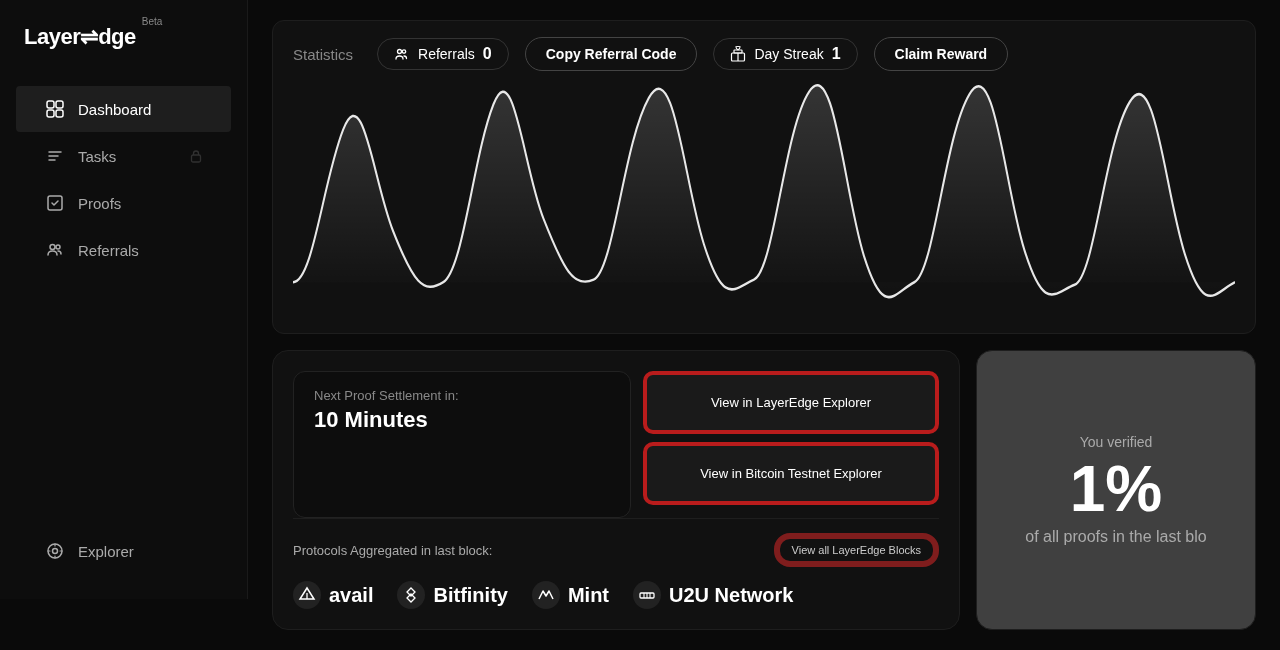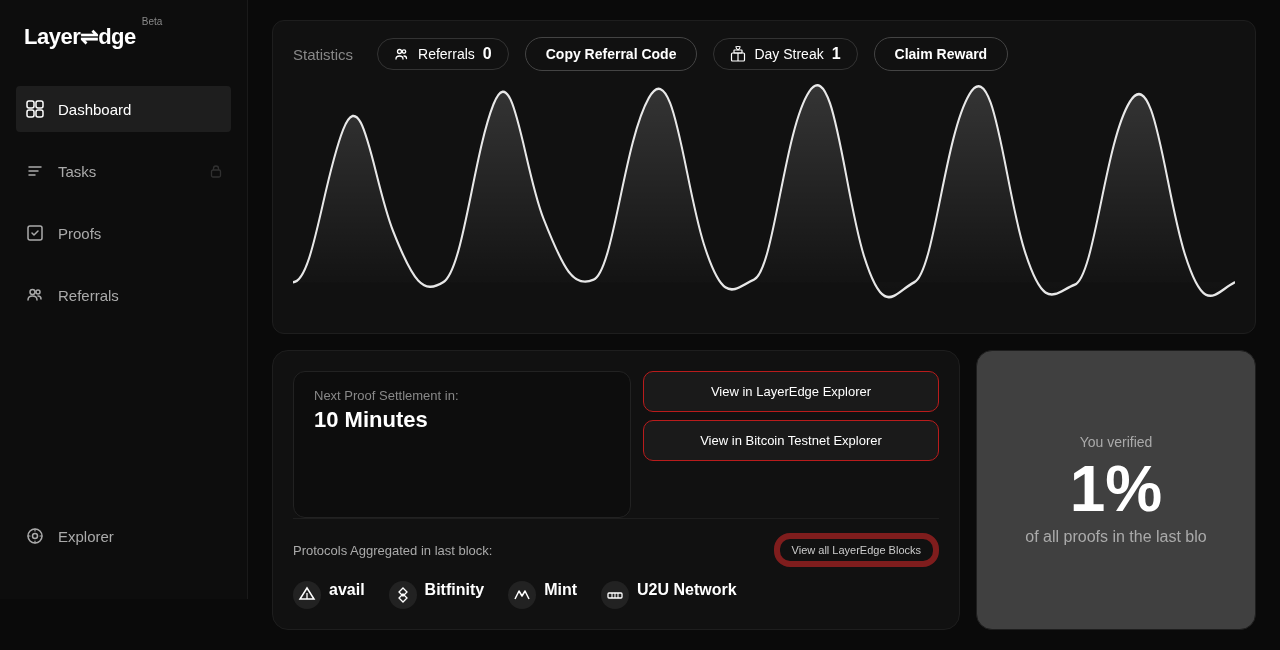--- a/index.html
+++ b/index.html
@@ -43,24 +43,24 @@
       font-size: 10px;
       color: #888;
       margin-left: 6px;
       margin-top: -8px;
       align-self: flex-start;
     }
     .nav-item {
       display: flex;
       align-items: center;
       gap: 12px;
-      padding: 12px 8px;
+      padding: 12px 28px;
       border-radius: 4px;
       cursor: pointer;
-      margin-bottom: 16px;
+      margin-bottom: 1px;
       color: #aaa;
       font-size: 15px;
       font-weight: 500;
       position: relative;
     }
     .nav-item.active {
       background: #1e1e1e;
       color: #ffffff;
     }
     .nav-icon {
@@ -188,25 +188,25 @@
       color: #fff;
     }
 
     .explorer-btns {
       display: flex;
       flex-direction: column;
       gap: 8px;
     }
     .btn-explorer {
       background: #1a1a1a;
-      border: 1px solid #b91c1c;
+      border: 4px solid #b91c1c;
       border-radius: 10px;
       color: #fff;
       font-size: 13px;
-      padding: 12px 16px;
+      padding: 20px 16px;
       cursor: pointer;
       text-align: center;
       font-weight: 500;
     }
 
     .protocols-section {
       border-top: 1px solid #1e1e1e;
       padding-top: 14px;
     }
     .protocols-header {
@@ -229,22 +229,23 @@
       cursor: pointer;
     }
     .protocols-logos {
       display: flex;
       align-items: center;
       gap: 24px;
       flex-wrap: wrap;
     }
     .protocol-item {
       display: flex;
+      align-items: center;
       gap: 8px;
-      font-size: 16px;
+      font-size: 20px;
       font-weight: 600;
       color: #fff;
     }
     .protocol-icon {
       width: 28px;
       height: 28px;
       border-radius: 50%;
       display: flex;
       align-items: center;
       justify-content: center;

